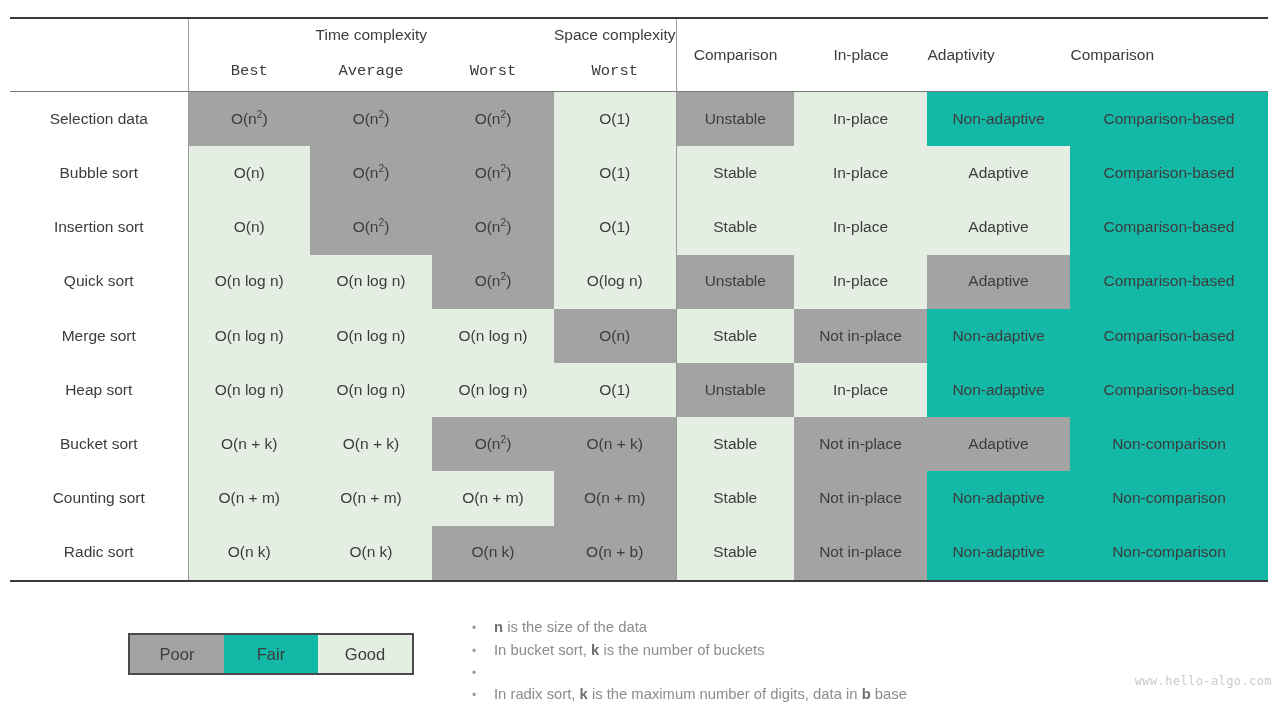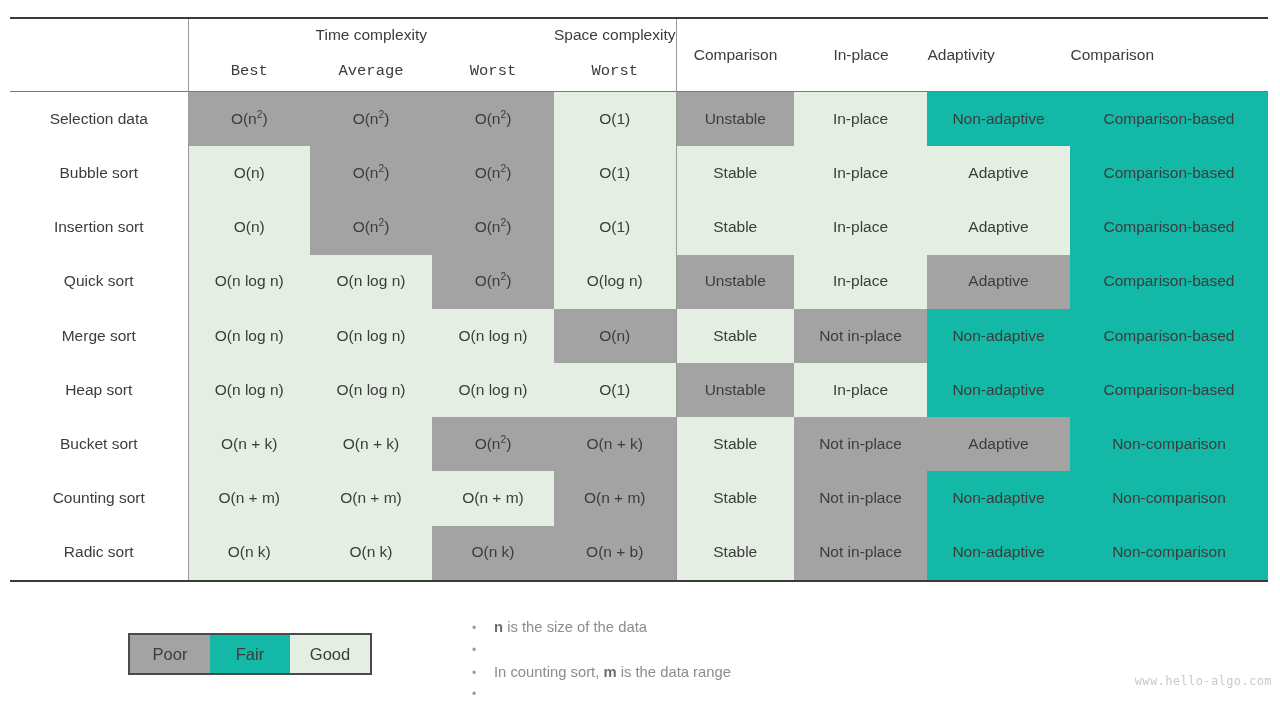--- a/index.html
+++ b/index.html
@@ -107,21 +107,21 @@
     font-size: 0.66em;
     vertical-align: super;
     line-height: 0;
   }
 
   
   .legend {
     position: absolute;
     left: 128px;
     top: 633px;
-    width: 244px;
+    width: 286px;
     height: 42px;
     border: 2px solid #4a4a4a;
     display: flex;
     box-sizing: border-box;
   }
   .legend-cell {
     flex: 1 1 0;
     display: flex;
     align-items: center;
     justify-content: center;
@@ -333,25 +333,26 @@
       <div class="legend-cell c-good">Good</div>
     </div>
 
   <div class="notes" id="notes">
       <div class="note-line">
         <span class="note-bullet">•</span>
         <span class="note-text"><b>n</b> is the size of the data</span>
       </div>
       <div class="note-line">
         <span class="note-bullet">•</span>
-      </div>
-      <div class="note-line">
-        <span class="note-bullet">•</span>
-        <span class="note-text">In counting sort, <b>m</b> is the data range</span>
+        <span class="note-text">In bucket sort, <b>k</b> is the number of buckets</span>
       </div>
       <div class="note-line">
         <span class="note-bullet">•</span>
       </div>
+      <div class="note-line">
+        <span class="note-bullet">•</span>
+        <span class="note-text">In radix sort, <b>k</b> is the maximum number of digits, data in <b>b</b> base</span>
+      </div>
     </div>
 
   <div class="watermark">www.hello-algo.com</div>
 
 </div>
 
 </body></html>

